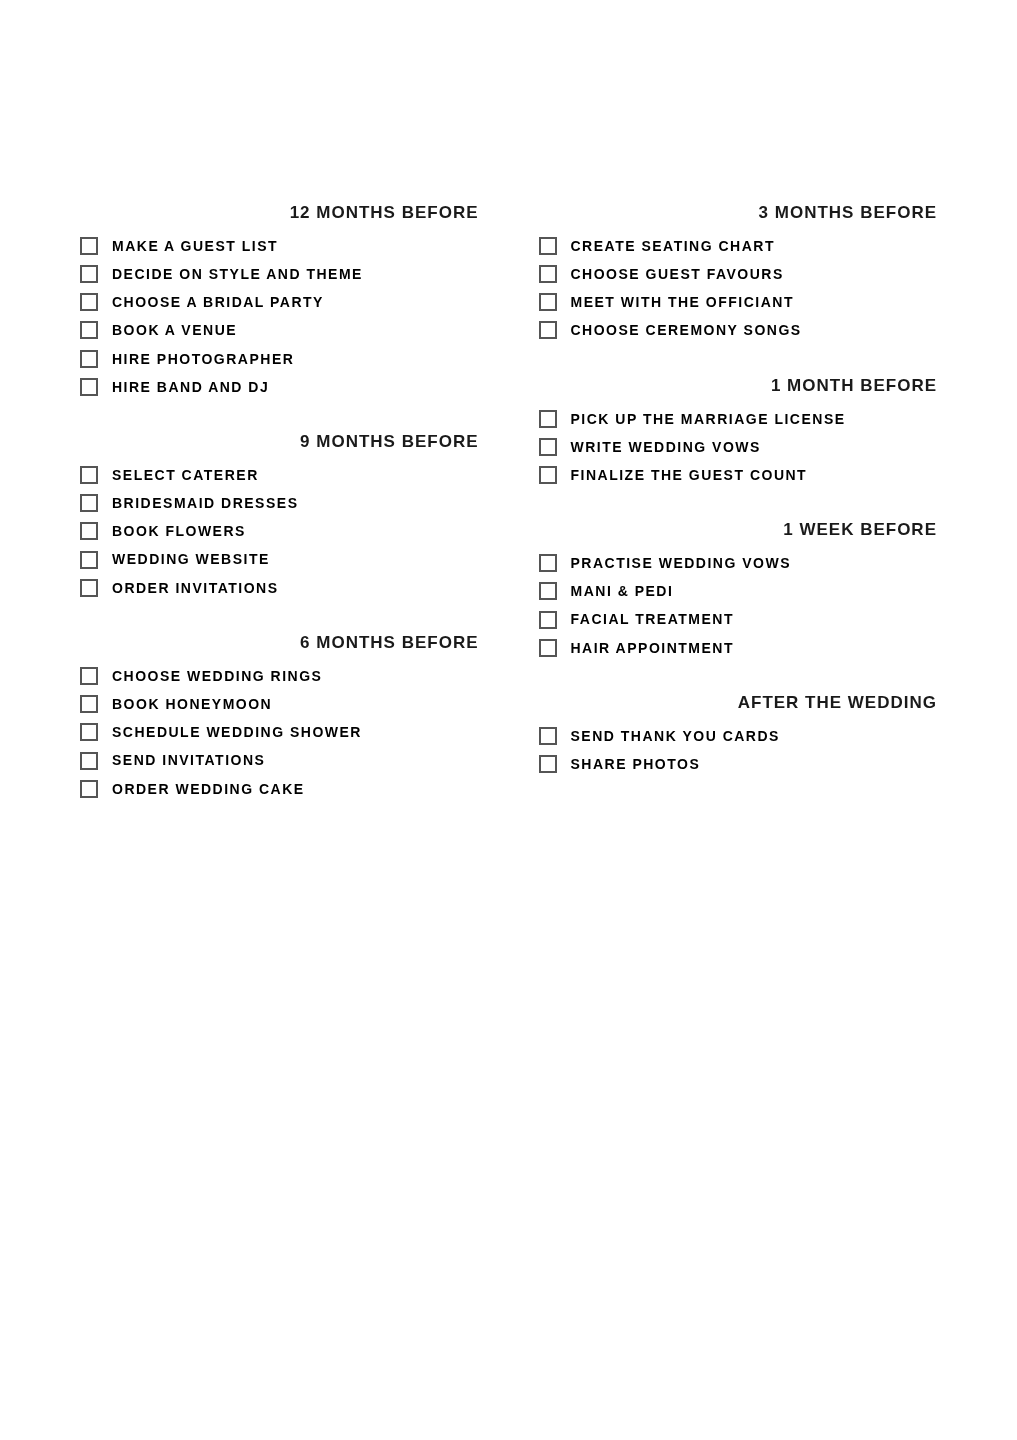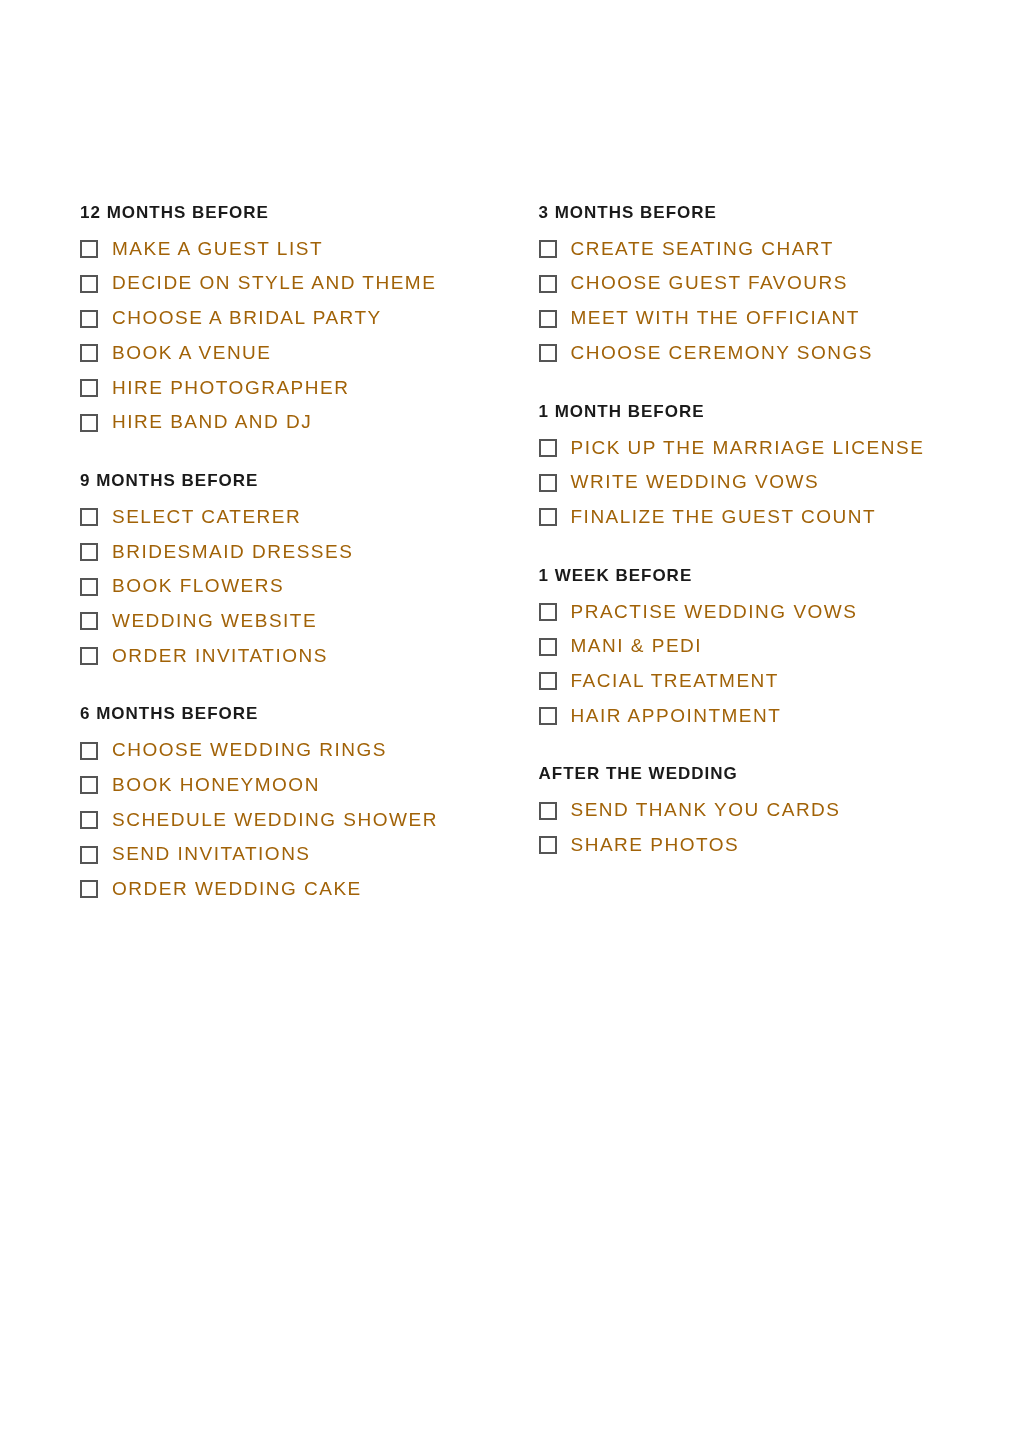--- a/index.html
+++ b/index.html
@@ -28,20 +28,21 @@
       letter-spacing: 18px;
       color: #2c2c2c;
       font-family: Georgia, 'Times New Roman', serif;
       line-height: 1.15;
     }
 
     .checklist-grid {
       display: grid;
       grid-template-columns: 1fr 1fr;
       gap: 0 60px;
+      text-align: right;
     }
 
     .section {
       margin-bottom: 36px;
     }
 
     .section-title {
       font-size: 17px;
       font-weight: 800;
       letter-spacing: 1px;
@@ -59,25 +60,25 @@
 
     .checkbox {
       width: 18px;
       height: 18px;
       border: 2px solid #555555;
       flex-shrink: 0;
       background: transparent;
     }
 
     .item-label {
-      font-size: 19px;
+      font-size: 14px;
       letter-spacing: 1.5px;
-      color: #a16207;
+      color: #000000;
       text-transform: uppercase;
-      font-weight: 400;
+      font-weight: 700;
       line-height: 1.3;
     }
   </style>
 </head>
 <body>
 
 <div class="page-title">
   <h1>
     <span></span><br>
     <span></span>

